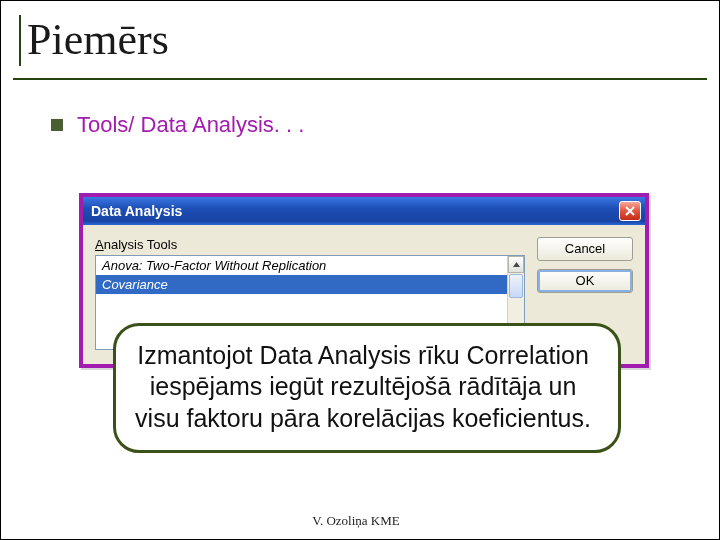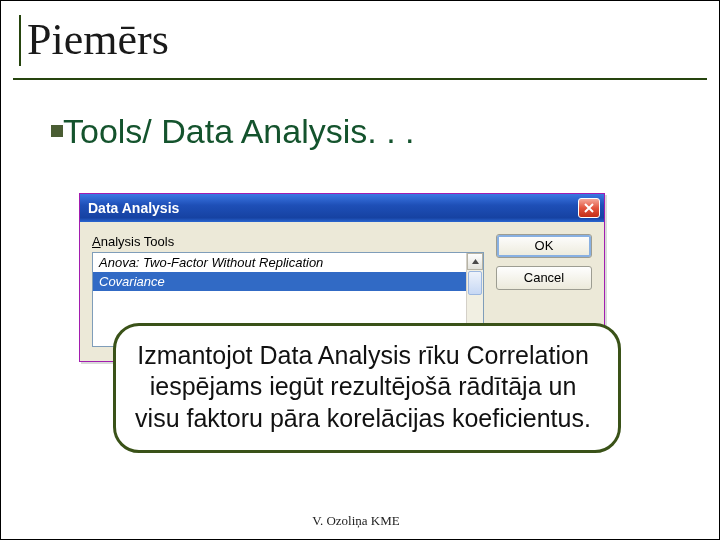--- a/index.html
+++ b/index.html
@@ -25,35 +25,36 @@
     font-size: 44px;
     color: #1a1a1a;
     font-weight: normal;
     border-left: 2px solid #26440e;
     padding-left: 6px;
     line-height: 1.15;
   }
   .bullet-row {
     display: flex;
     align-items: center;
+    gap: 14px;
     margin: 32px 0 20px 50px;
     font-family: Arial, sans-serif;
-    font-size: 34px;
-    color: #14532d;
+    font-size: 22px;
+    color: #a21caf;
   }
   .bullet {
     width: 12px; height: 12px;
     background: #4a5d33;
   }
   .dialog {
     position: absolute;
     left: 78px;
     top: 192px;
-    width: 526px;
-    border: 1px solid #a21caf;
+    width: 570px;
+    border: 4px solid #a21caf;
     background: #ece9d8;
     font-family: Tahoma, Arial, sans-serif;
     font-size: 13px;
     box-shadow: 2px 2px 0 rgba(0,0,0,0.15);
   }
   .titlebar {
     height: 28px;
     background: linear-gradient(#3b77e3, #1e4fb7 40%, #1642a2 85%, #2a66d1);
     display: flex;
     align-items: center;
@@ -213,22 +214,22 @@
             <div style="flex:1"></div>
             <div class="sb-btn">
               <svg width="7" height="5" viewBox="0 0 7 5">
                   <path d="M0 0 L3.5 5 L7 0 Z" fill="#4a4a4a"></path>
                 </svg>
             </div>
           </div>
         </div>
       </div>
       <div class="right-col">
+        <div class="win-btn">Cancel</div>
         <div class="win-btn default">OK</div>
-        <div class="win-btn">Cancel</div>
       </div>
     </div>
   </div>
 
   <div class="callout">
     <span>Izmantojot Data Analysis rīku Correlation iespējams iegūt rezultējošā rādītāja un visu faktoru pāra korelācijas koeficientus.</span>
   </div>
 
   <div class="footer">V. Ozoliņa KME</div>
 

